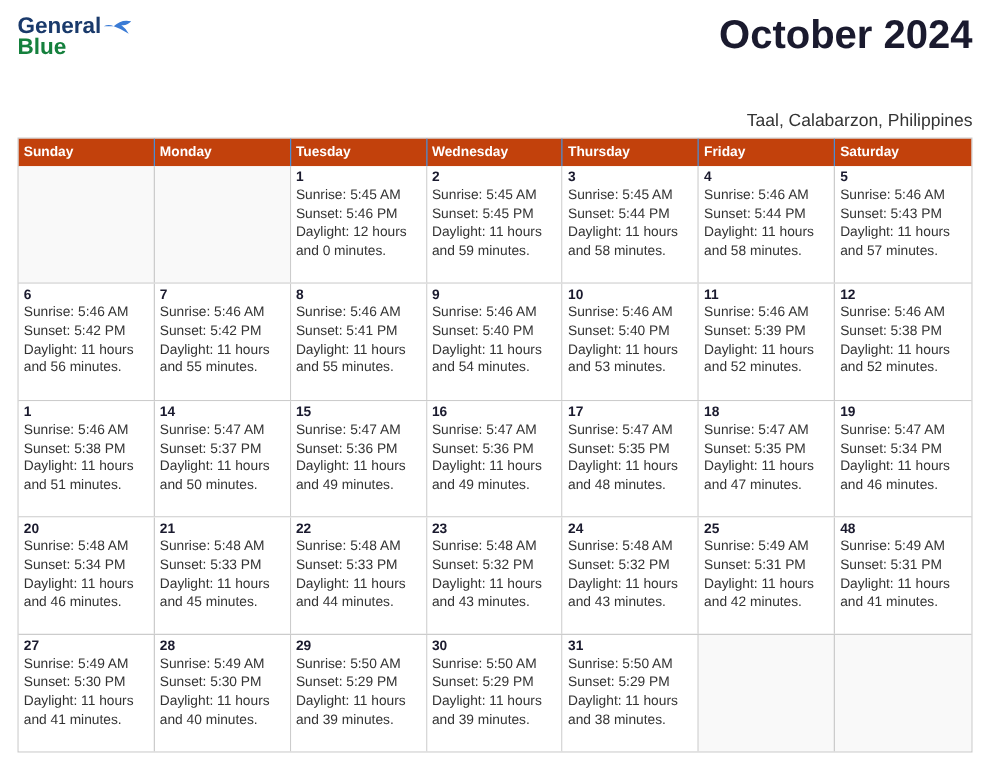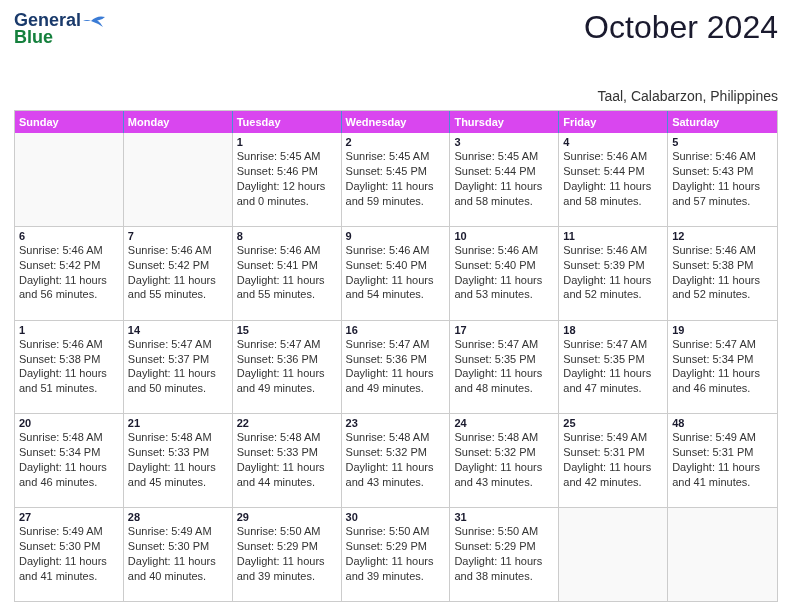--- a/index.html
+++ b/index.html
@@ -25,39 +25,39 @@
     }
     .logo {
       display: flex;
       align-items: center;
     }
     .title-section {
       text-align: right;
     }
     .month-title {
       font-size: 32px;
-      font-weight: normal;
+      font-weight: bold;
       color: #1a1a2e;
       line-height: 1.1;
     }
     .subtitle {
       font-size: 14px;
       color: #333;
       margin-top: 43px;
     }
     .calendar {
       flex: 1;
       display: flex;
       flex-direction: column;
       border: 1px solid #ccc;
     }
     .cal-header {
       display: grid;
       grid-template-columns: repeat(7, 1fr);
-      background: #d946ef;
+      background: #c2410c;
     }
     .cal-header-cell {
       color: #fff;
       font-size: 11px;
       font-weight: bold;
       padding: 5px 4px;
       text-align: left;
       border-right: 1px solid #4a8dd5;
     }
     .cal-header-cell:last-child { border-right: none; }

